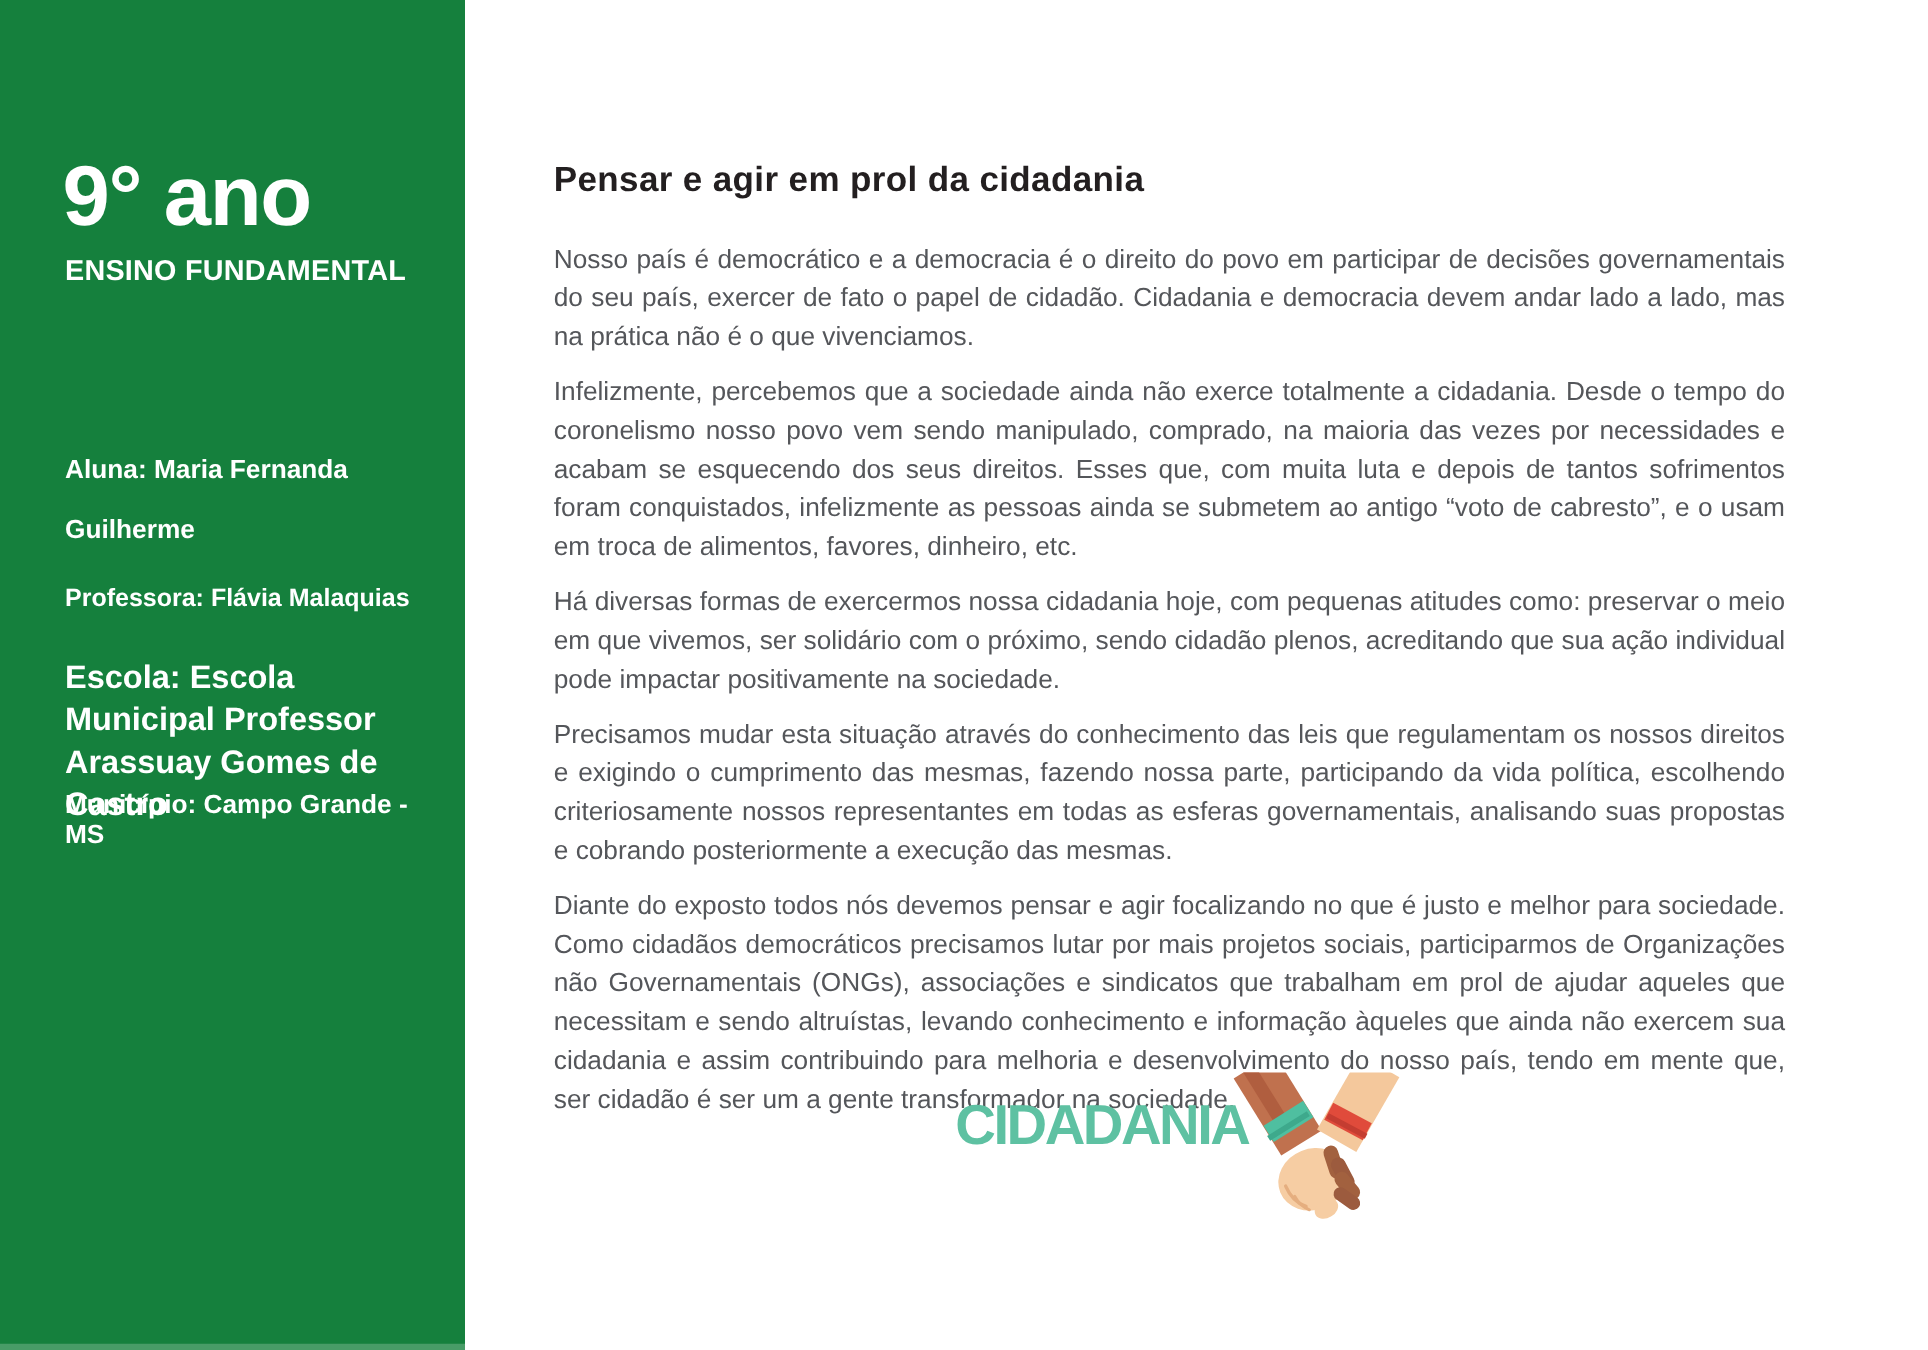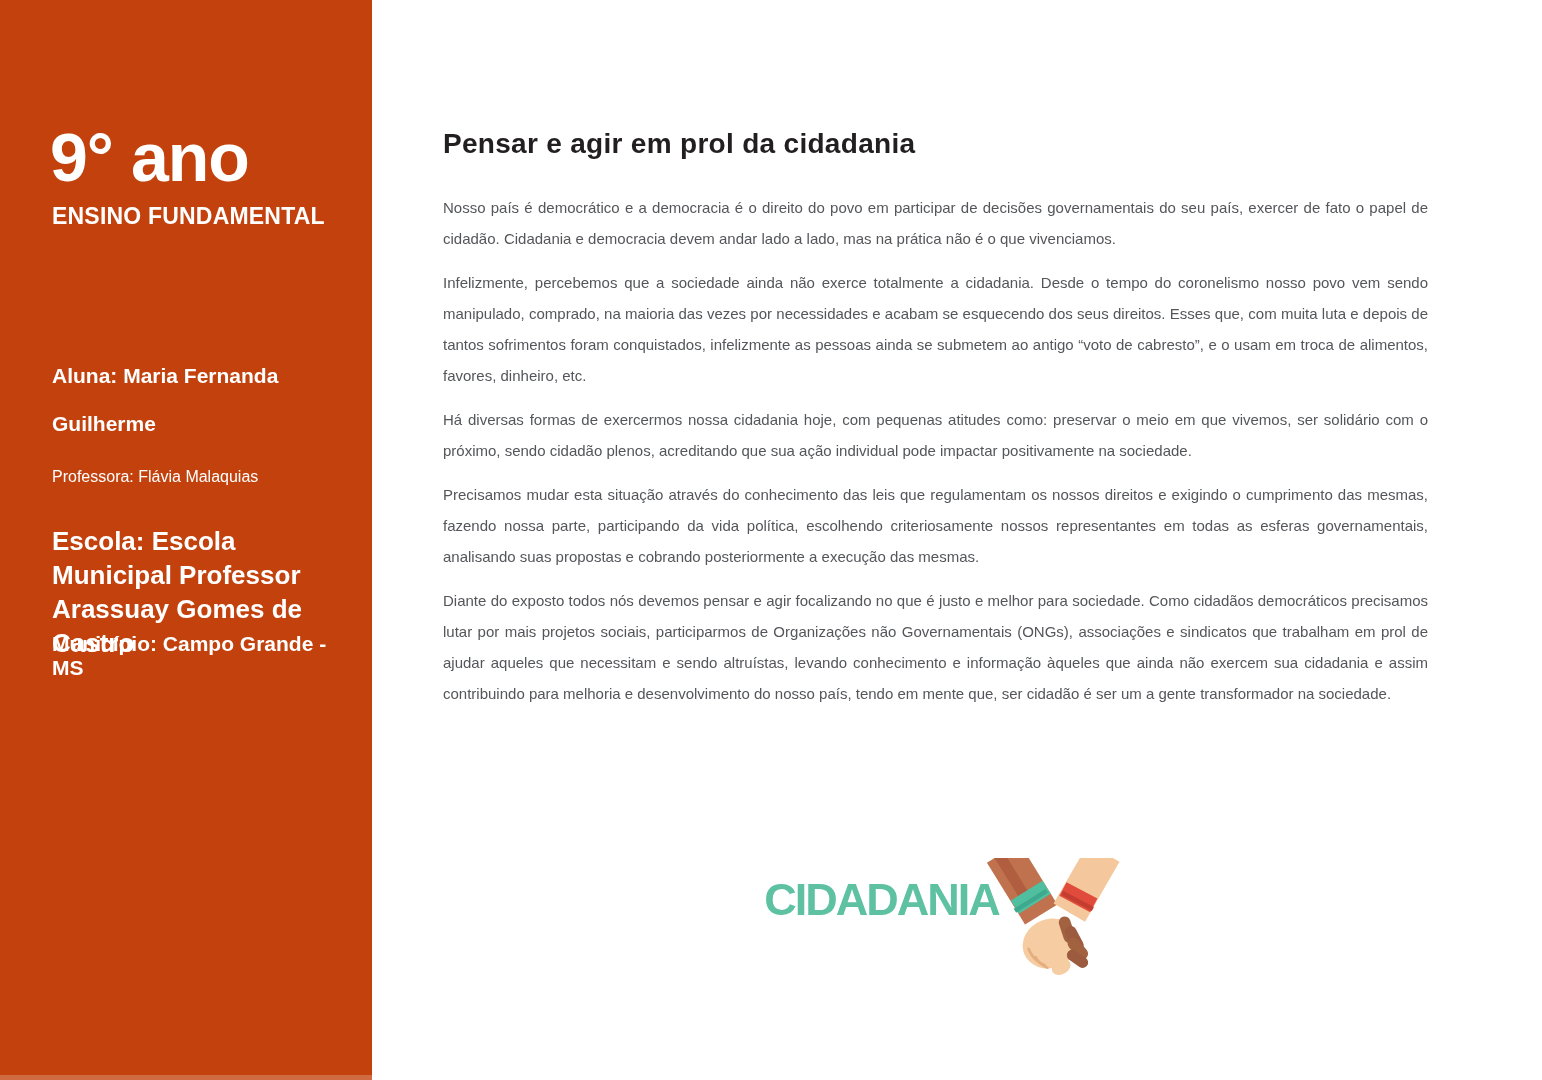--- a/index.html
+++ b/index.html
@@ -9,21 +9,21 @@
     background: #ffffff;
     font-family: "Liberation Sans", sans-serif;
     overflow: hidden;
   }
 
   
   .sidebar {
     position: absolute;
     left: 0; top: 0;
     width: 372px; height: 1080px;
-    background: #c2410c;
+    background: #15803d;
     color: #ffffff;
     padding-left: 40px;
   }
   .sidebar::after {
     content: "";
     position: absolute;
     left: 0; bottom: 0;
     width: 100%; height: 5px;
     background: rgba(255,255,255,0.22);
   }
@@ -46,22 +46,22 @@
     left: 52px; top: 352px;
     width: 302px;
     font-size: 21px;
     font-weight: 700;
     line-height: 48px;
   }
   .teacher {
     position: absolute;
     left: 52px; top: 468px;
     width: 310px;
-    font-size: 16px;
-    font-weight: 400;
+    font-size: 20px;
+    font-weight: 700;
   }
   .school {
     position: absolute;
     left: 52px; top: 524px;
     width: 302px;
     font-size: 26px;
     font-weight: 700;
     line-height: 34px;
   }
   .city {
@@ -86,21 +86,21 @@
     color: #231F20;
     letter-spacing: 0.3px;
     white-space: nowrap;
   }
   .paragraphs {
     position: absolute;
     left: 0; top: 192px;
     width: 985px;
   }
   .paragraphs p {
-    font-size: 15px;
+    font-size: 21px;
     line-height: 31px;
     color: #54565A;
     text-align: justify;
     margin-bottom: 13px;
   }
 
   
   .logo-row {
     position: absolute;
     left: 0; top: 858px;

